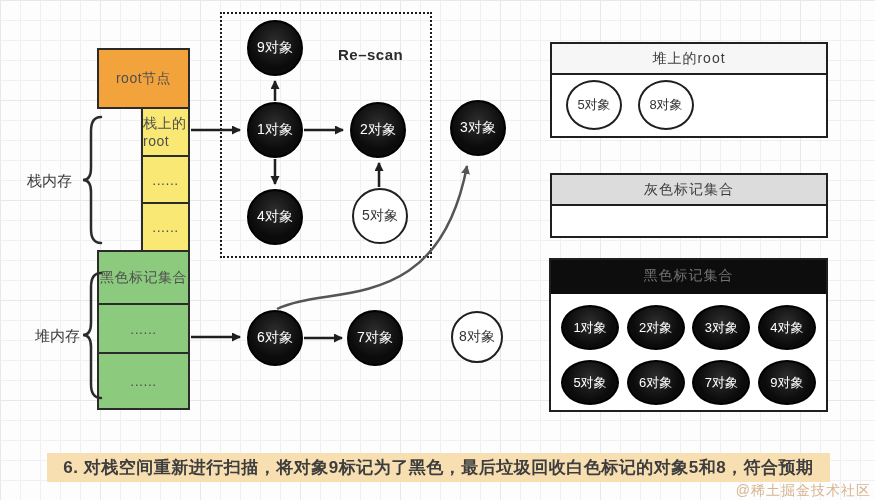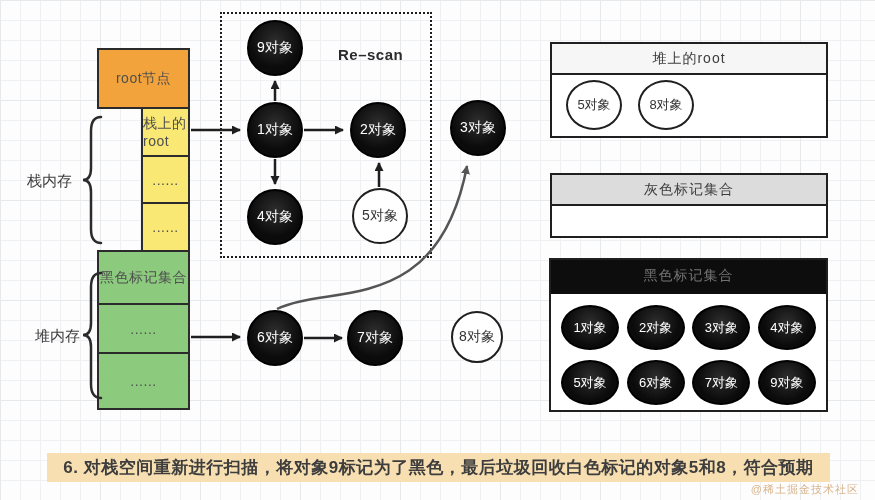--- a/index.html
+++ b/index.html
@@ -59,21 +59,21 @@
     width:58px;height:45px;color:#fff;border:2px solid #000;
     background:radial-gradient(circle at 50% 38%, #2e2e2e 0%, #0b0b0b 62%);
   }
   .black-row{display:flex;justify-content:space-between;padding:0 10px;}
   
   .caption{
     left:47px;top:453px;width:783px;height:29px;background:#F8DFB2;
     display:flex;align-items:center;justify-content:center;
     font-size:17px;font-weight:bold;color:#3d3d3d;z-index:2;letter-spacing:.5px;
   }
-  .watermark{right:16px;top:482px;font-size:11px;color:#D8B48E;z-index:2;letter-spacing:1px;}
+  .watermark{right:4px;top:482px;font-size:14px;color:#D8B48E;z-index:2;letter-spacing:1px;}
   svg.overlay{position:absolute;left:0;top:0;z-index:3;pointer-events:none;}
 </style>
 </head>
 <body>
 
 <div class="canvas">
 
   <div class="abs mem-col">
     <div class="mem-cell cell-orange" style="height:61px">root节点</div>
     <div class="mem-cell cell-yellow" style="height:51px">栈上的root</div>

